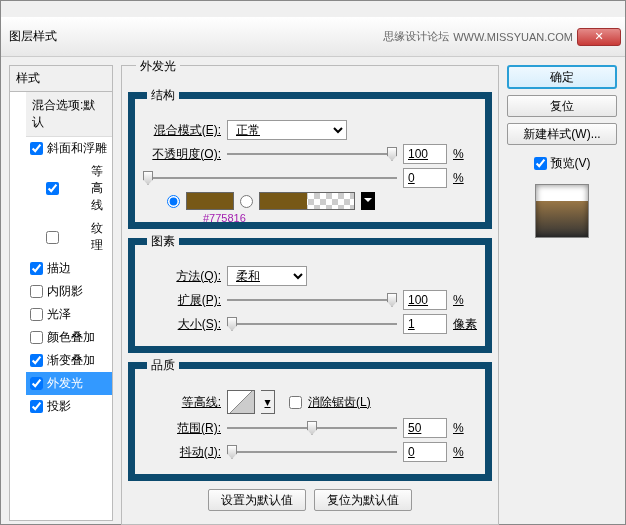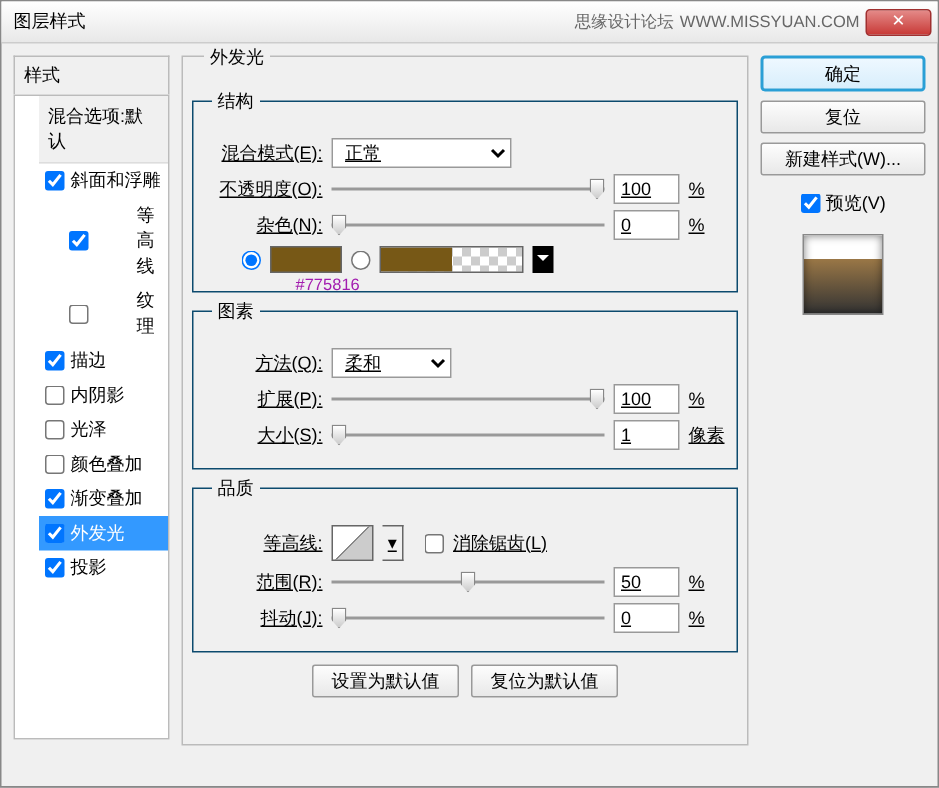--- a/index.html
+++ b/index.html
@@ -1,33 +1,33 @@
 <!DOCTYPE html>
 <html><head>
 <meta charset="utf-8">
 <style>
 * { box-sizing: border-box; margin: 0; padding: 0; font-family: "Microsoft YaHei", SimSun, sans-serif; font-size: 12px; }
 body { background: #4a4a4a; padding: 0; }
 .dialog { width: 626px; height: 525px; background: #f0f0f0; border: 1px solid #888; box-shadow: 0 0 12px rgba(0,0,0,0.5); position: relative; }
-.titlebar { height: 28px; background: linear-gradient(#fff,#e8e8e8); border-bottom: 1px solid #ccc; display: flex; align-items: center; padding: 0 4px; }
+.titlebar { height: 40px; background: linear-gradient(#fff,#e8e8e8); border-bottom: 1px solid #ccc; display: flex; align-items: center; padding: 0 4px; margin-top: 16px; }
 .titlebar .title { flex: 1; padding-left: 4px; }
 .titlebar .brand { color: #666; font-size: 11px; margin-right: 4px; }
 .close-btn { width: 44px; height: 18px; background: linear-gradient(#e48a88,#c83a37); border: 1px solid #a03030; border-radius: 3px; color: #fff; text-align: center; line-height: 14px; font-size: 11px; cursor: pointer; }
 .body { display: flex; padding: 8px; gap: 8px; height: calc(100% - 28px); }
 .styles-panel { width: 104px; }
 .styles-header { border: 1px solid #bbb; border-bottom: none; padding: 4px 6px; background: #f0f0f0; }
 .styles-list { border: 1px solid #bbb; height: 430px; background: #fff; padding-left: 16px; }
 .style-item { display: flex; align-items: center; padding: 3px 4px; gap: 4px; cursor: pointer; }
 .style-item.blend { border-bottom: 1px solid #ddd; padding: 5px 6px; background: #f0f0f0; }
 .style-item.selected { background: #3399ff; color: #fff; }
 .style-item.indent { padding-left: 20px; gap: 32px; }
 .style-item input[type=checkbox] { width: 13px; height: 13px; }
 .main-panel { flex: 1; }
 .section-title { position: relative; top: 7px; left: 8px; background: #f0f0f0; padding: 0 4px; display: inline-block; z-index: 1; }
-fieldset { border: 1px solid #0c4a6e; padding: 12px 8px 8px 8px; margin-bottom: 4px; position: relative; }
+fieldset { border: 7px solid #0c4a6e; padding: 12px 8px 8px 8px; margin-bottom: 4px; position: relative; }
 fieldset legend { padding: 0 4px; margin-left: 4px; }
 .row { display: flex; align-items: center; margin: 4px 0; gap: 6px; text-decoration: underline; }
 .row label.lbl { width: 78px; text-align: right; }
 select { border: 1px solid #999; background: #fff; height: 20px; padding: 0 4px; }
 .slider-track { flex: 1; height: 16px; position: relative; display: flex; align-items: center; }
 .slider-line { height: 2px; background: #999; width: 100%; position: relative; }
 .slider-thumb { width: 10px; height: 14px; background: linear-gradient(#fff,#ccc); border: 1px solid #888; position: absolute; top: -6px; clip-path: polygon(0 0,100% 0,100% 60%,50% 100%,0 60%); }
 .numbox { width: 44px; height: 20px; border: 1px solid #999; background: #fff; text-align: left; padding: 0 4px; }
 .unit { width: 24px; }
 .color-swatch { width: 48px; height: 18px; border: 1px solid #666; background: #775816; display: inline-block; }
@@ -122,21 +122,20 @@
             <label class="lbl">不透明度(O):</label>
             <div class="slider-track">
                 <div class="slider-line">
                   <div class="slider-thumb" style="left:calc(100% - 10px)"></div>
                 </div>
               </div>
             <input class="numbox" value="100" style="">
             <span class="unit">%</span>
           </div>
           <div class="row">
-            <label class="lbl">杂色(N):</label>
             <div class="slider-track">
                 <div class="slider-line">
                   <div class="slider-thumb" style="left:0"></div>
                 </div>
               </div>
             <input class="numbox" value="0" style="">
             <span class="unit">%</span>
           </div>
           <div class="row radio-row" style="position:relative">
             <input type="radio" name="glowtype" checked="" style="">

